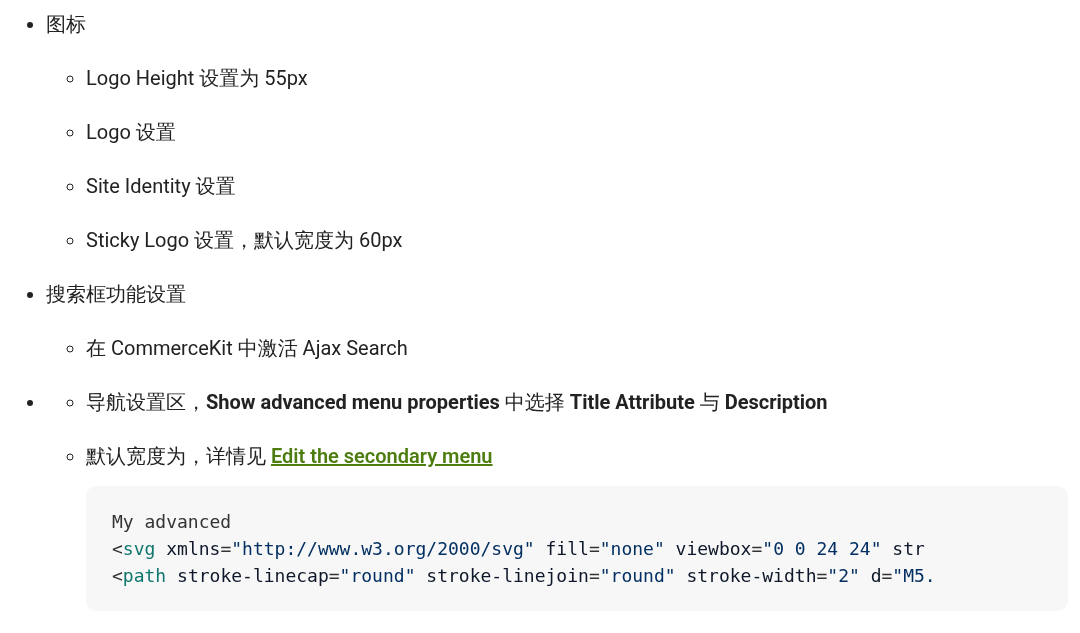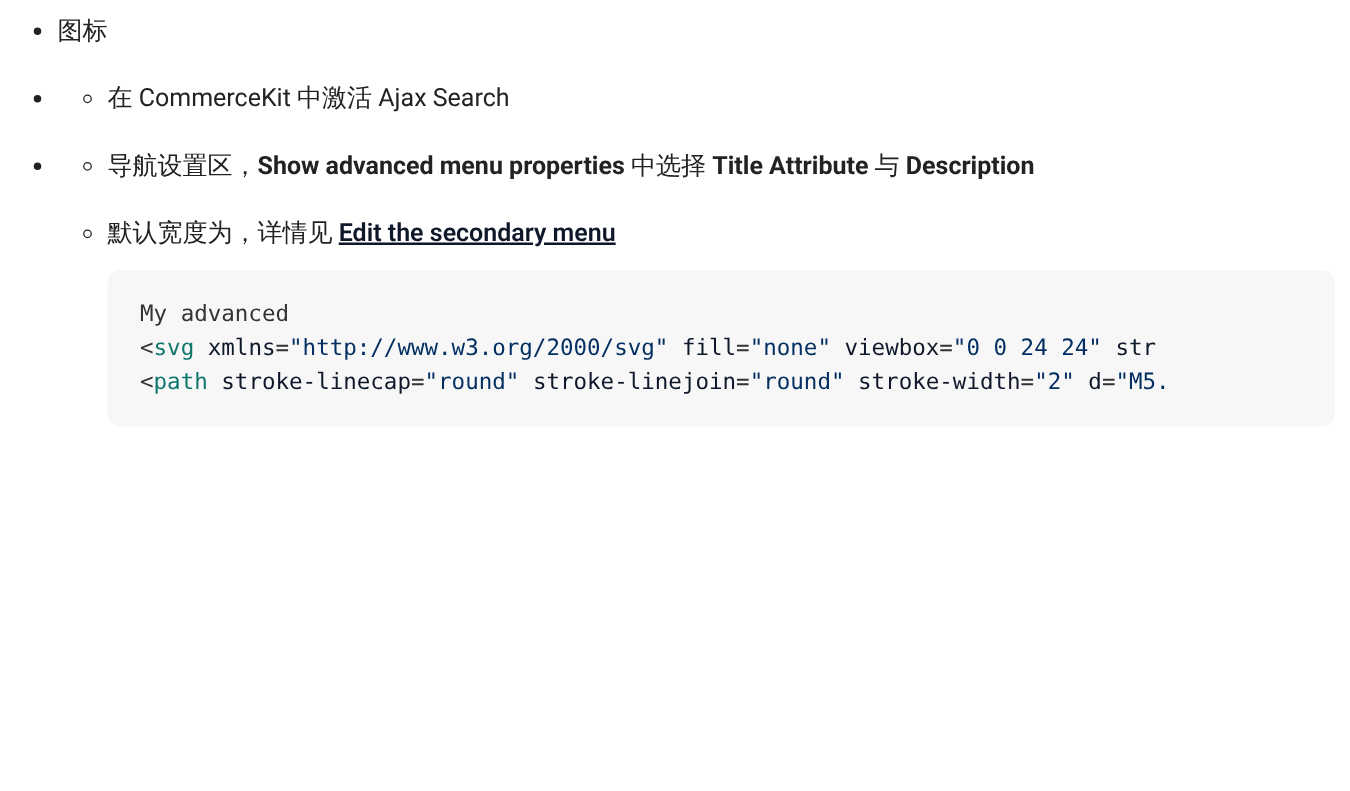--- a/index.html
+++ b/index.html
@@ -23,21 +23,21 @@
     padding-left: 40px;
     margin: 0;
   }
   li {
     margin: 8px 0;
   }
   ul.inner > li {
     margin: 22px 0;
   }
   a.doc-link {
-    color: #0f172a;
+    color: #4d7c0f;
     text-decoration: underline;
     font-weight: 600;
   }
   strong {
     font-weight: 700;
   }
   pre.code-block {
     background: #f6f7f6;
     border-radius: 10px;
     padding: 22px 26px;
@@ -53,23 +53,30 @@
   .tok-attr  { color: #0f172a; }
   .tok-str   { color: #032f62; }
   .tok-punct { color: #333; }
 </style>
 </head>
 <body>
 
 <ul class="outer">
   <li>
     <span>图标</span>
+    <ul class="inner">
+      <li><span>Logo Height 设置为 55px</span></li>
+      <li><span>Logo 设置</span></li>
+      <li><span>Site Identity 设置</span></li>
+      <li><span>Sticky Logo 设置，默认宽度为 60px</span></li>
+    </ul>
   </li>
 
   <li>
+    <span>搜索框功能设置</span>
     <ul class="inner">
       <li><span>在 CommerceKit 中激活 Ajax Search</span></li>
     </ul>
   </li>
 
   <li>
     <ul class="inner">
       <li>
         <span>导航设置区，</span><strong>Show advanced menu properties</strong><span> 中选择 </span><strong>Title Attribute</strong><span> 与 </span><strong>Description</strong>
       </li>

